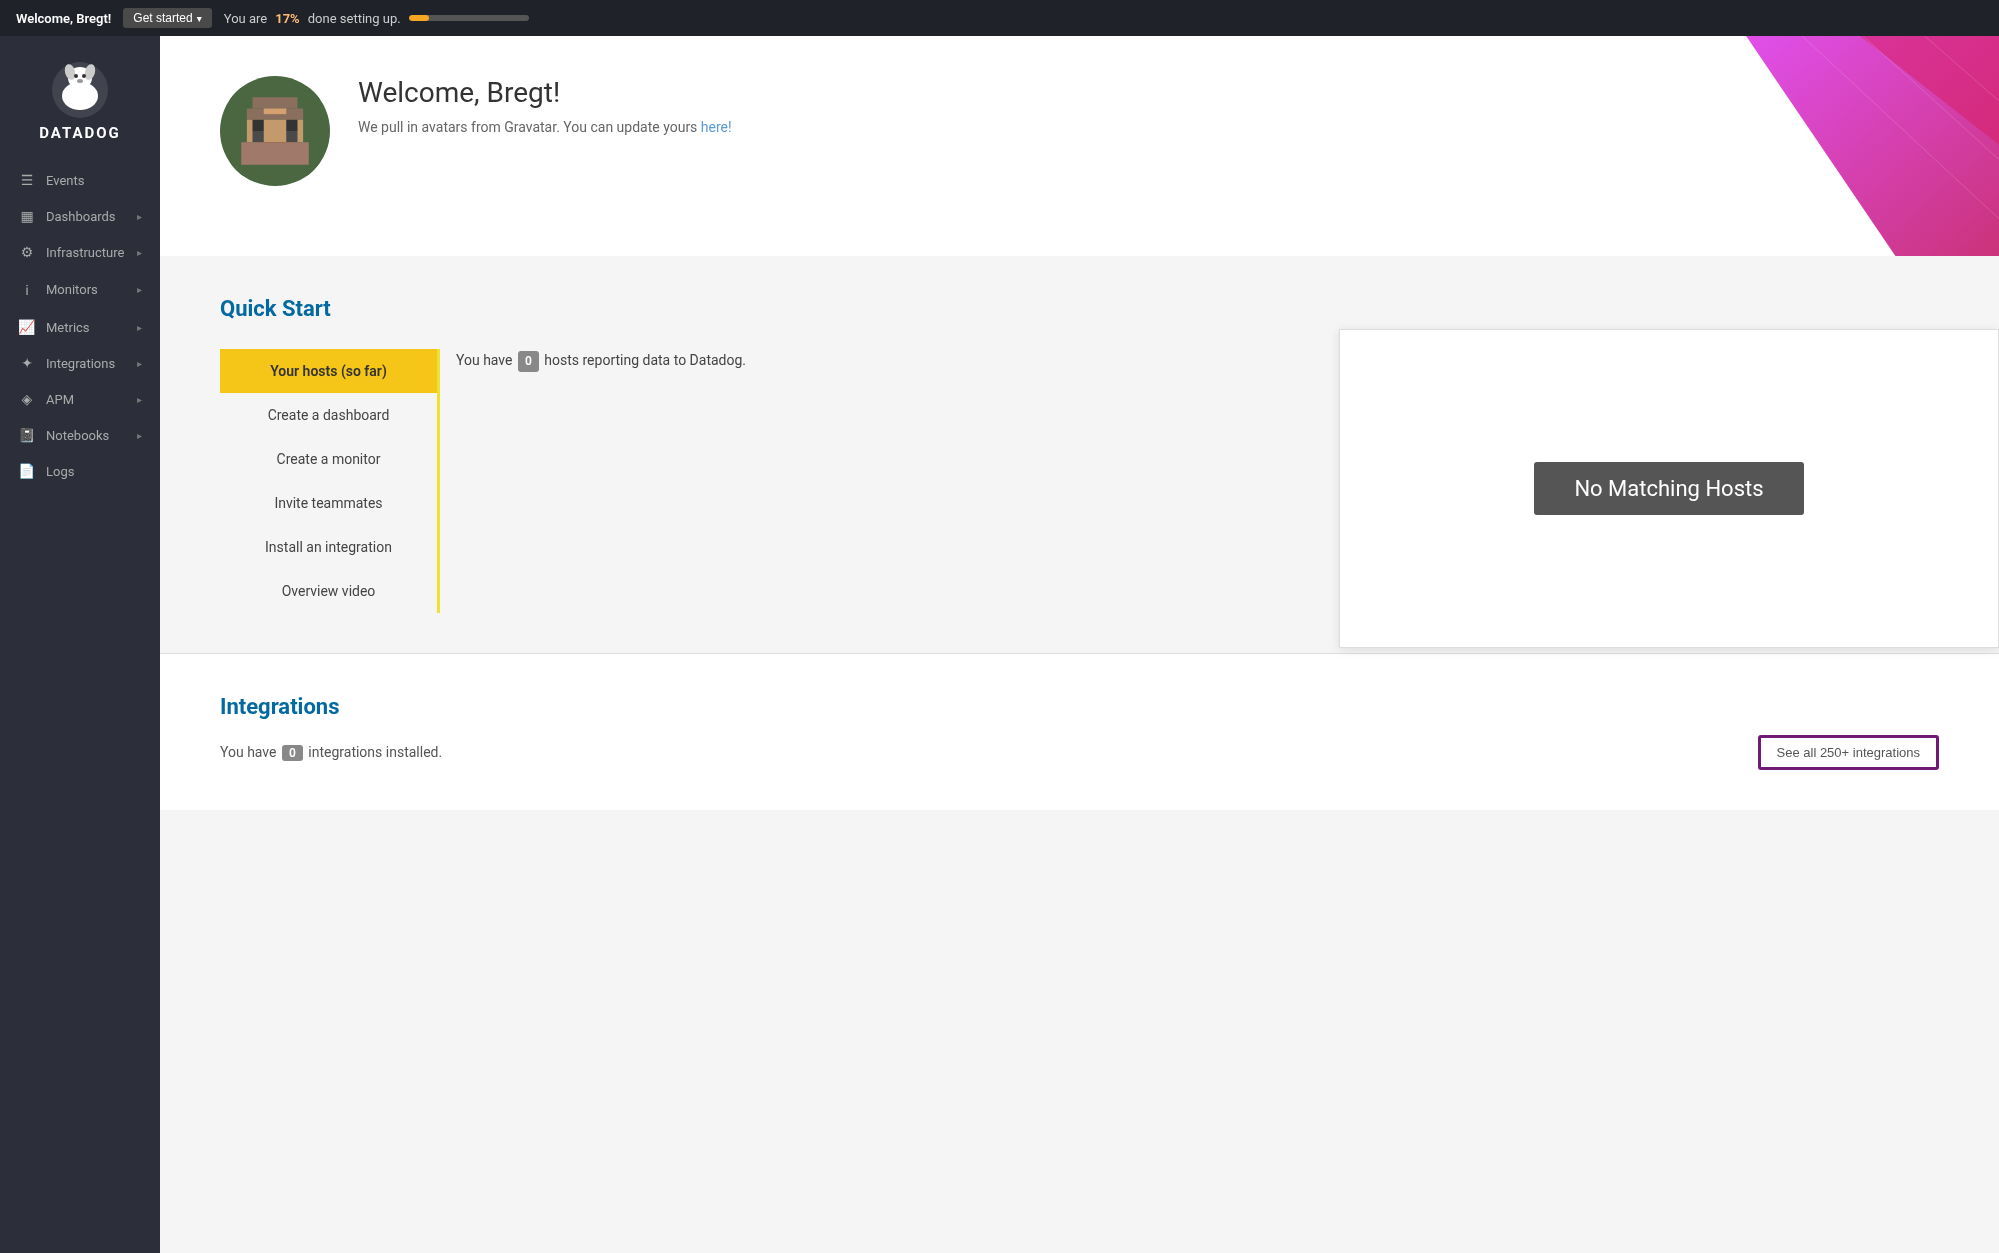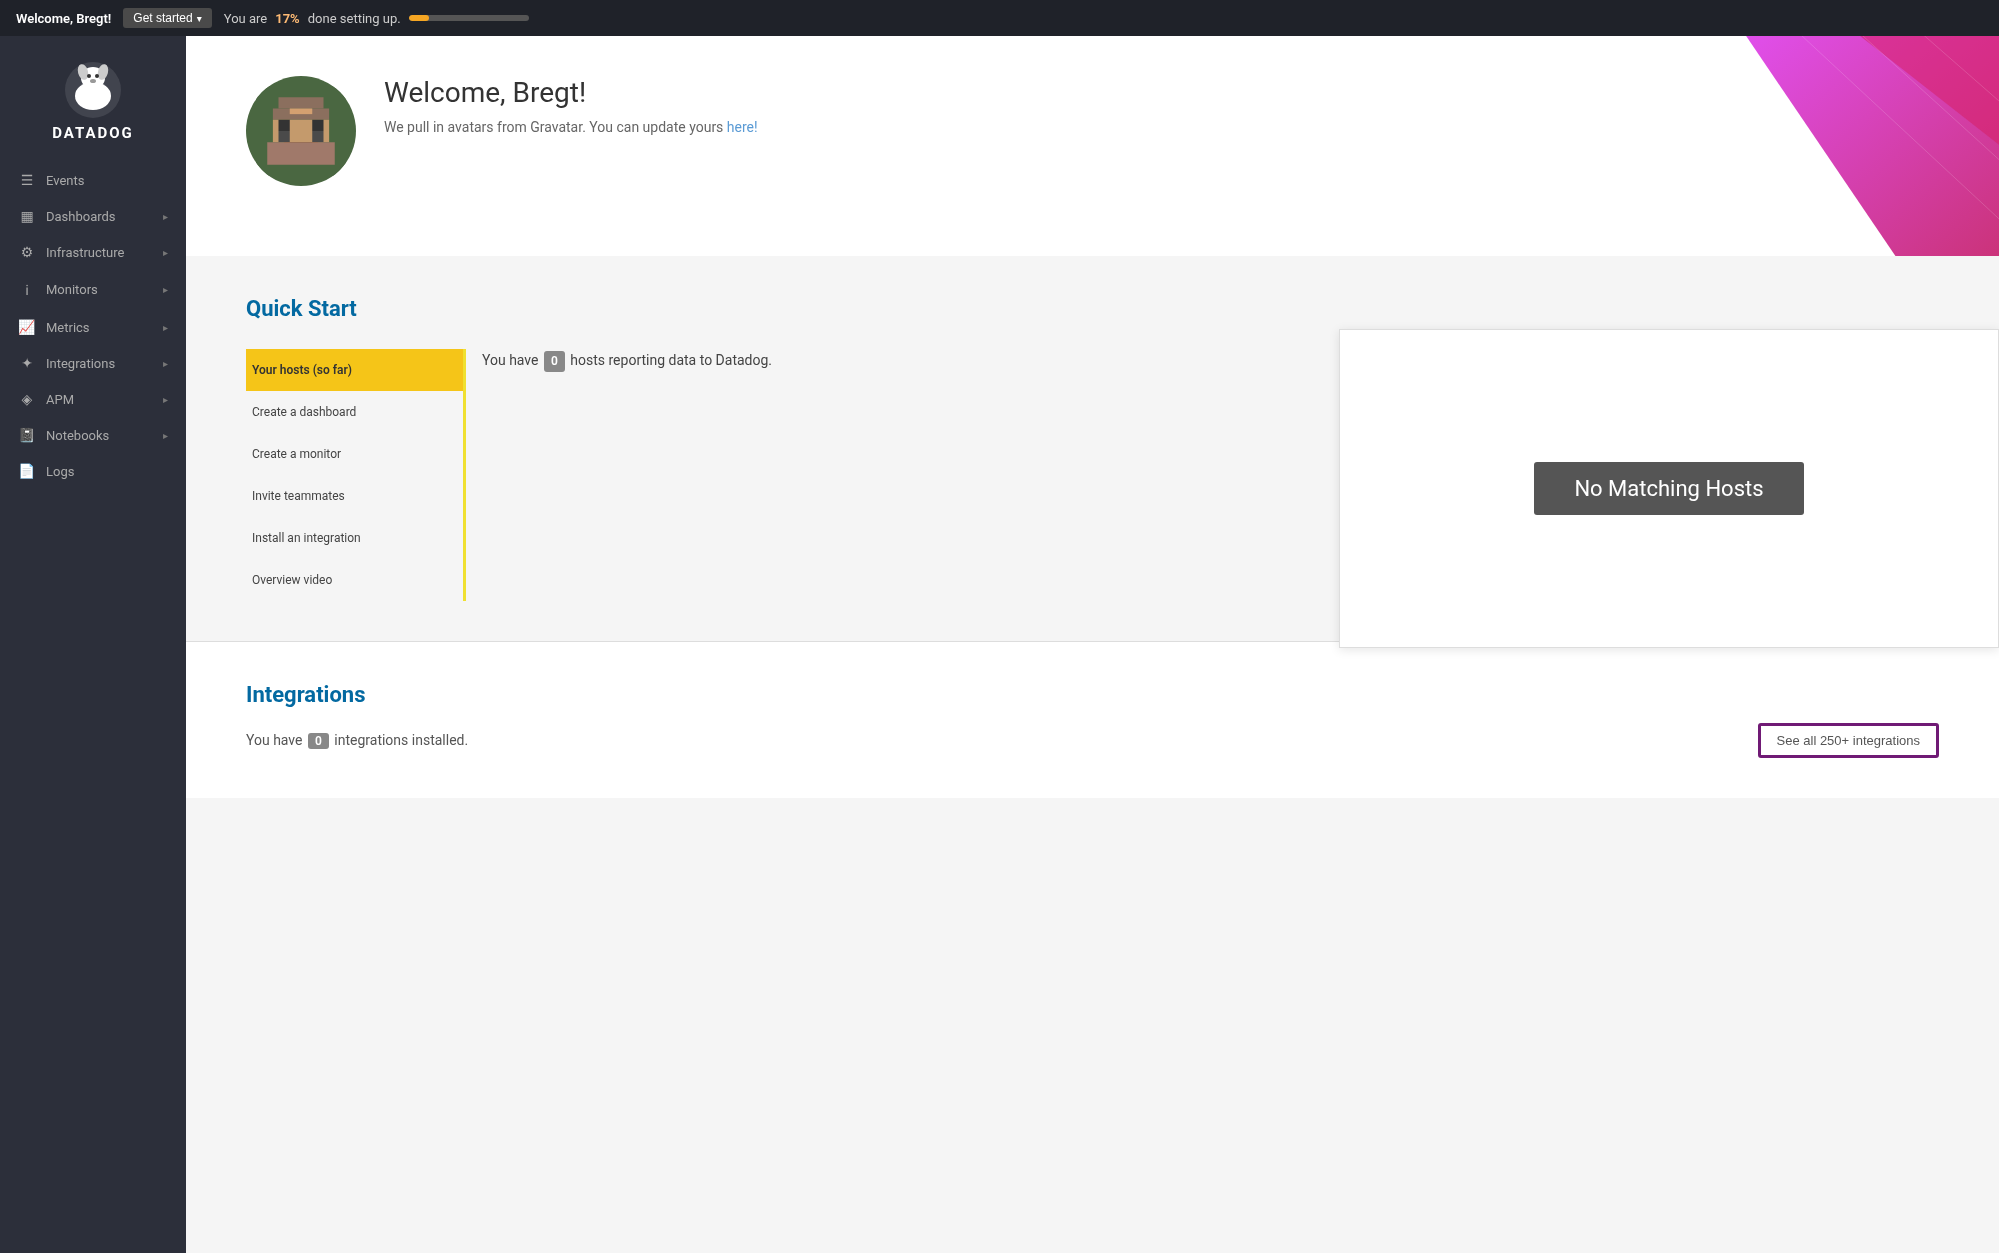--- a/index.html
+++ b/index.html
@@ -56,21 +56,21 @@
 
     
     .layout {
       display: flex;
       flex: 1;
       overflow: hidden;
     }
 
     
     .sidebar {
-      width: 186px;
+      width: 160px;
       background: #2c2f3a;
       flex-shrink: 0;
       display: flex;
       flex-direction: column;
       overflow-y: auto;
       padding-top: 8px;
     }
     .sidebar-logo {
       display: flex;
       flex-direction: column;
@@ -178,24 +178,25 @@
       color: #0369a1;
       margin-bottom: 28px;
     }
     .quickstart-nav {
       width: 220px;
       flex-shrink: 0;
       border-right: 3px solid #f0e030;
     }
     .qs-item {
       padding: 14px 6px;
-      font-size: 12px;
+      font-size: 14px;
       color: #444;
       cursor: pointer;
       border-left: 0px solid transparent;
+      text-align: center;
     }
     .qs-item.active {
       background: #f5c518;
       color: #333;
       font-weight: 600;
     }
     .quickstart-content {
       flex: 1;
       padding: 0 16px;
     }

